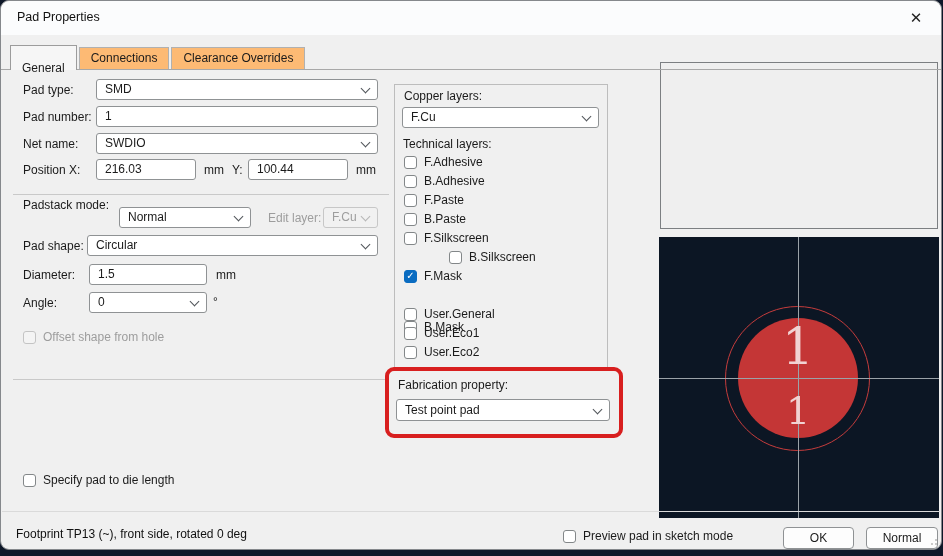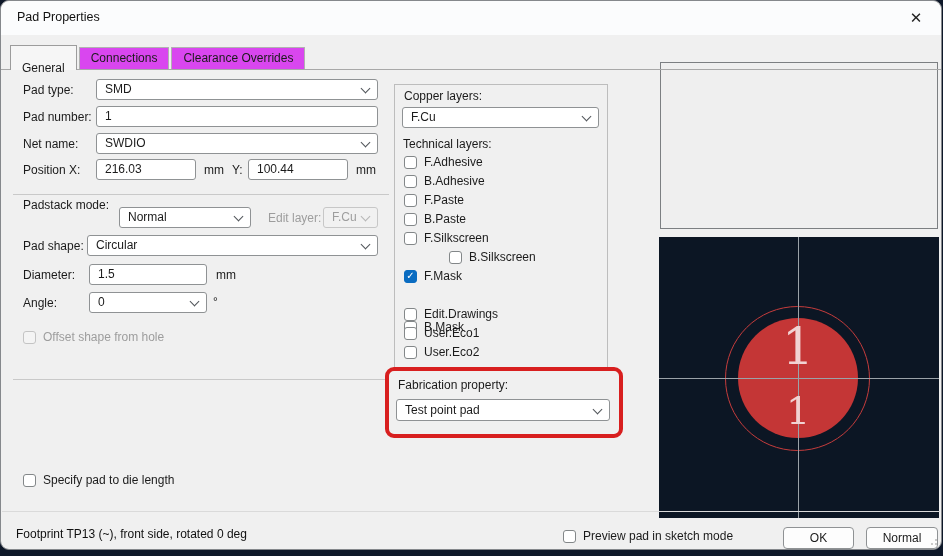--- a/index.html
+++ b/index.html
@@ -13,21 +13,21 @@
 
   .titlebar { position:absolute; left:0; top:0; right:0; height:34px;
               background:#fbfcfd; border-radius:9px 9px 0 0; }
   .title { position:absolute; left:16px; top:9px; font-size:12.5px; color:#111; }
   .closebtn { position:absolute; right:10px; top:5px; width:30px; height:24px;
               display:flex; align-items:center; justify-content:center;
               font-size:15px; color:#222; cursor:default; }
 
   
   .tabs { position:absolute; left:9px; top:44px; display:flex; align-items:flex-end; z-index:3; }
-  .tab { height:22px; padding:3px 11px 0 11px; background:#d946ef;
+  .tab { height:22px; padding:3px 11px 0 11px; background:#fdba74;
          border:1px solid #b1b1b1; border-bottom:none; color:#1b1b1b; }
   .tab + .tab { margin-left:2px; }
   .tab.active { height:25px; padding-top:15px; background:#f6f6f6;
                 border-color:#9c9c9c; margin-bottom:-1px; }
   .tabline { position:absolute; left:0; top:68px; width:100%; height:0;
              border-top:1px solid #a8a8a8; z-index:1; }
 
   .lbl { position:absolute; line-height:21px; white-space:nowrap; }
   .lbl.dim { color:#9d9d9d; }
 
@@ -199,21 +199,21 @@
           <span class="mark">✓</span>
         </span>
       <span class="cbtext">F.Mask</span>
     </div>
     <div class="cbrow" style="left:403px;top:286px;margin-top:32px;">
       <span class="cb"></span>
       <span class="cbtext">B.Mask</span>
     </div>
     <div class="cbrow" style="left:403px;top:305px;">
       <span class="cb"></span>
-      <span class="cbtext">Edit.Drawings</span>
+      <span class="cbtext">User.General</span>
     </div>
     <div class="cbrow" style="left:403px;top:324px;">
       <span class="cb"></span>
       <span class="cbtext">User.Eco1</span>
     </div>
     <div class="cbrow" style="left:403px;top:343px;">
       <span class="cb"></span>
       <span class="cbtext">User.Eco2</span>
     </div>
 

